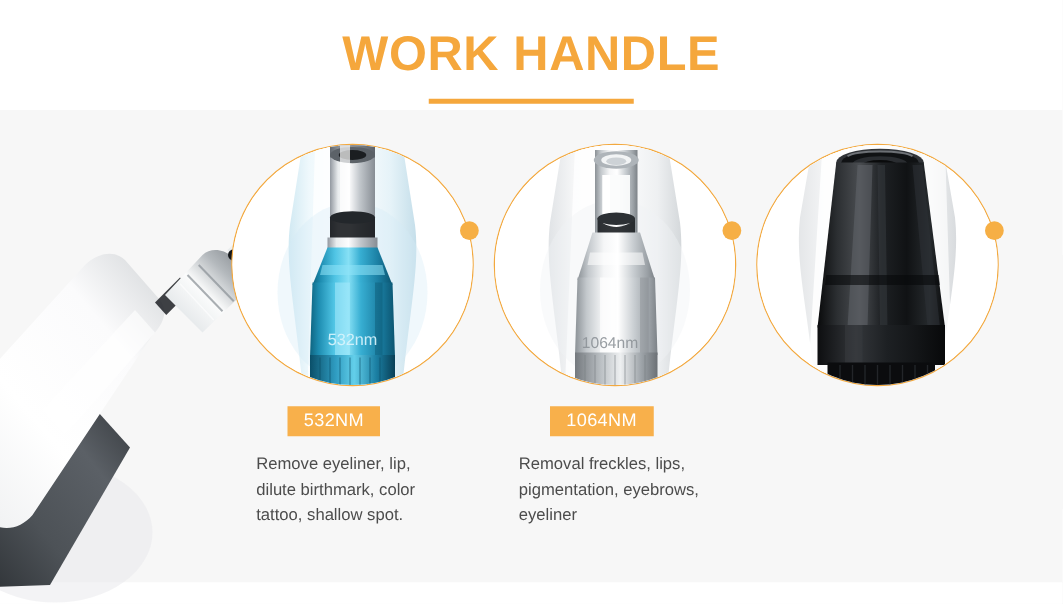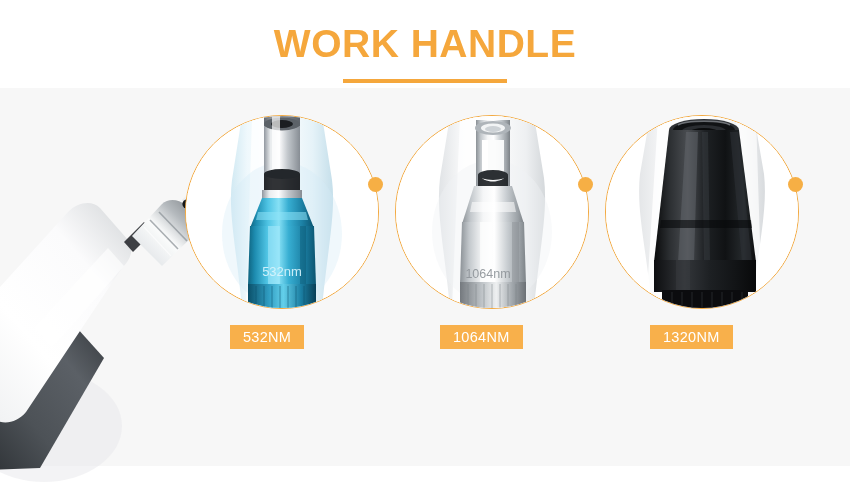--- a/index.html
+++ b/index.html
@@ -242,20 +242,23 @@
               <path d="M 94 170 L 94 192"></path>
             <path d="M 102 170 L 102 192"></path>
               <path d="M 110 170 L 110 192"></path>
             <path d="M 118 170 L 118 192"></path>
           </g>
         </svg>
       </div>
       <div class="orange-dot"></div>
     </div>
     <div class="badge">532NM</div>
+    <div class="desc">Remove eyeliner, lip,
+dilute birthmark, color
+tattoo, shallow spot.</div>
   </div>
 
   <div class="card card-2">
     <div class="circle-wrap">
       <div class="circle-ring"></div>
       <div class="circle-clip">
         <svg width="192" height="192" viewBox="0 0 192 192" aria-hidden="true">
           <defs>
             <linearGradient id="hostBody2" x1="0" y1="0" x2="1" y2="0">
               <stop offset="0" stop-color="#dfe2e5"></stop>
@@ -315,20 +318,23 @@
               <path d="M 96 168 L 96 192"></path>
             <path d="M 104 168 L 104 192"></path>
               <path d="M 112 168 L 112 192"></path>
             <path d="M 120 168 L 120 192"></path>
           </g>
         </svg>
       </div>
       <div class="orange-dot"></div>
     </div>
     <div class="badge">1064NM</div>
+    <div class="desc">Removal freckles, lips,
+pigmentation, eyebrows,
+eyeliner</div>
   </div>
 
   <div class="card card-3">
     <div class="circle-wrap">
       <div class="circle-ring"></div>
       <div class="circle-clip">
         <svg width="192" height="192" viewBox="0 0 192 192" aria-hidden="true">
           <defs>
             <linearGradient id="hostBody3" x1="0" y1="0" x2="1" y2="0">
               <stop offset="0" stop-color="#e3e5e7"></stop>
@@ -394,16 +400,15 @@
               <path d="M 96 176 L 96 192"></path>
             <path d="M 106 176 L 106 192"></path>
               <path d="M 116 176 L 116 192"></path>
             <path d="M 126 176 L 126 192"></path>
               <path d="M 136 176 L 136 192"></path>
           </g>
         </svg>
       </div>
       <div class="orange-dot"></div>
     </div>
-    <div class="badge">1320NM</div>
   </div>
 
 </div>
 
 </body></html>

